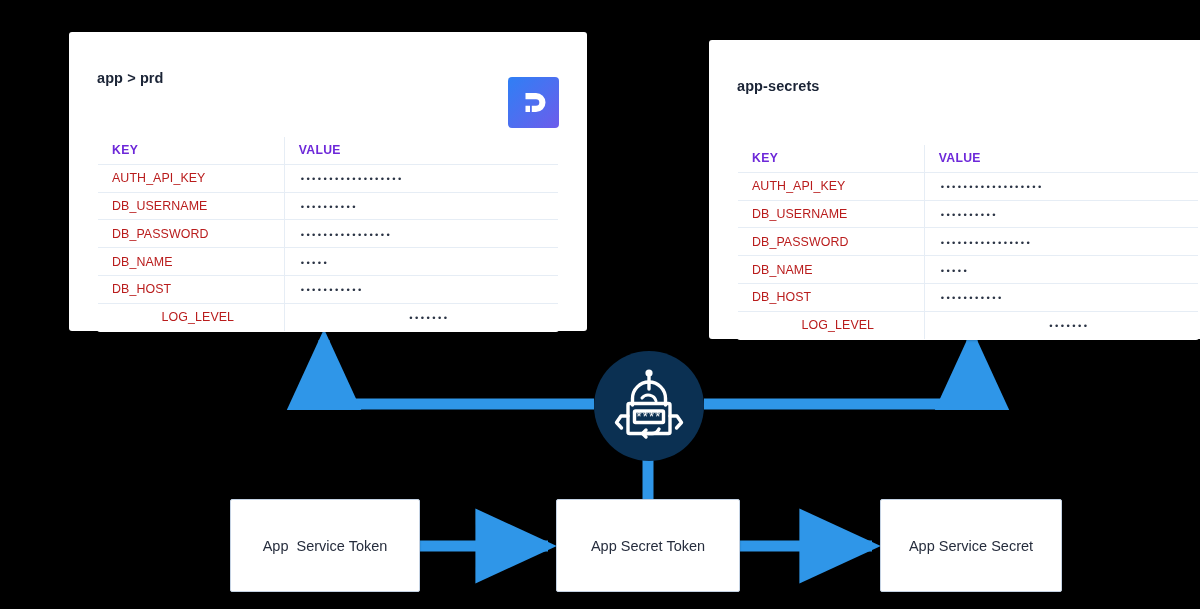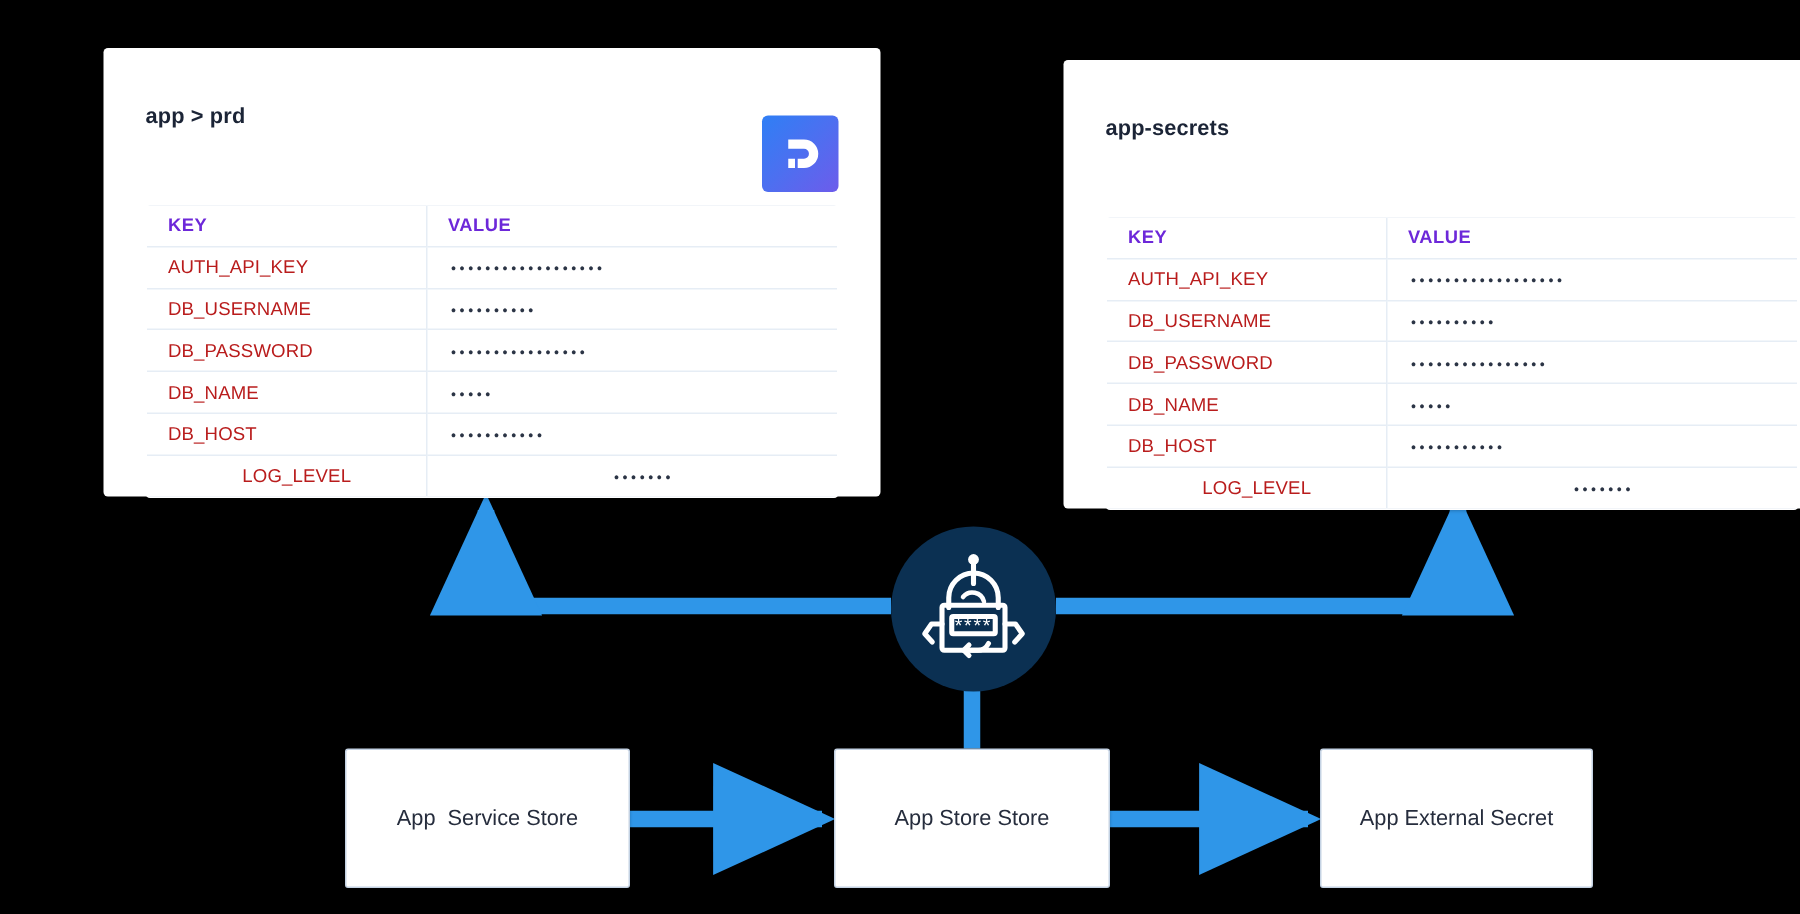--- a/index.html
+++ b/index.html
@@ -284,22 +284,22 @@
         <path d="M34 63 L30.5 66.5 L34 70"></path>
       </g>
 
       <g fill="#ffffff">
         <text x="37" y="54.4" font-size="13" text-anchor="middle" font-family="'Liberation Sans', sans-serif" letter-spacing="1.2">****</text>
       </g>
     </svg>
   </div>
 
   <div class="nbox" id="box-token">
-    <span>App  Service Store</span>
+    <span>App  Service Token</span>
   </div>
   <div class="nbox" id="box-store">
-    <span>App Store Store</span>
+    <span>App Secret Token</span>
   </div>
   <div class="nbox" id="box-external">
-    <span>App External Secret</span>
+    <span>App Service Secret</span>
   </div>
 
 </div>
 
 </body></html>

